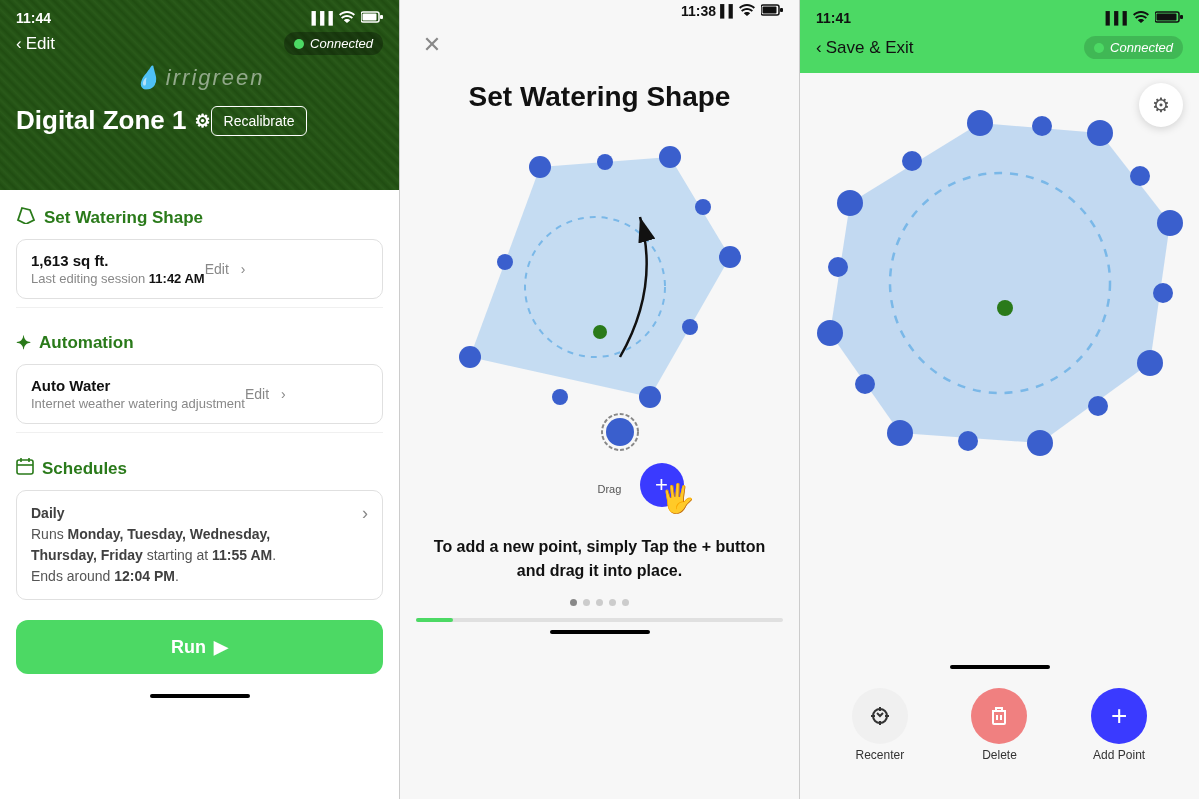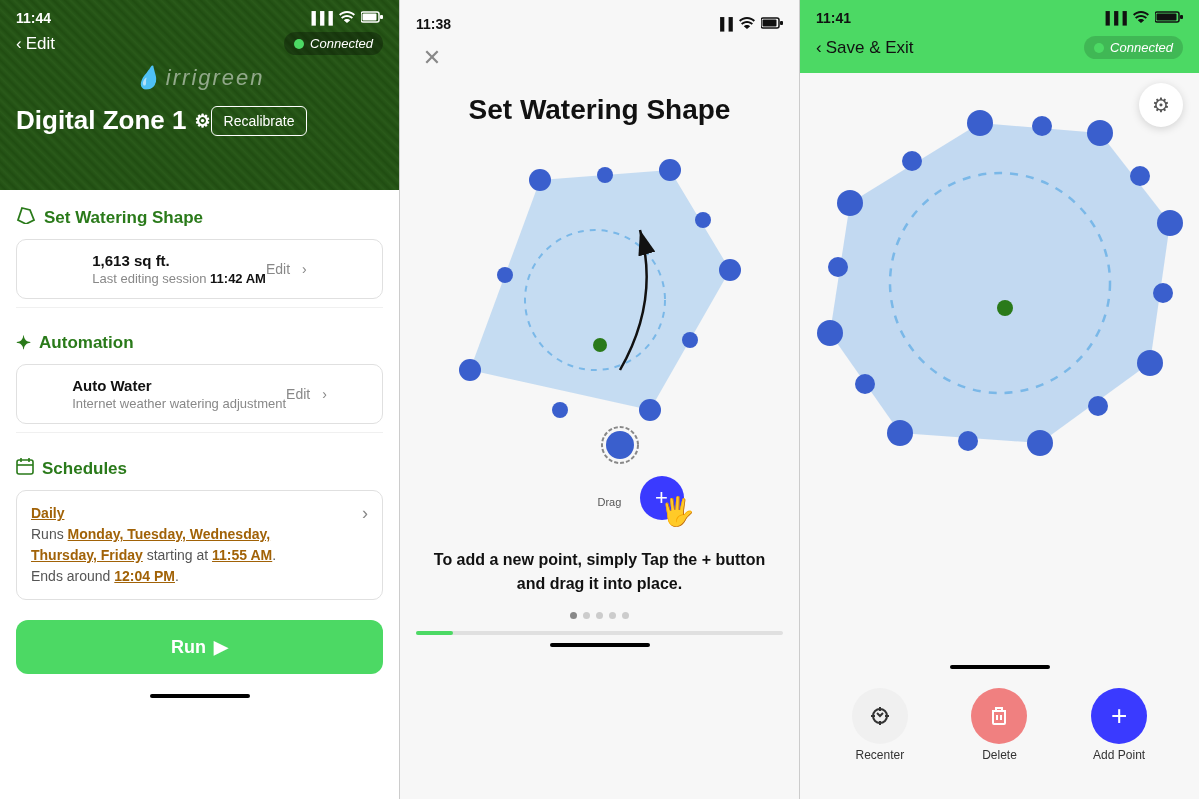--- a/index.html
+++ b/index.html
@@ -175,21 +175,21 @@
       font-size: 18px;
     }
 
     .card {
       background: #fff;
       border: 1px solid #e0e0e0;
       border-radius: 10px;
       padding: 12px 14px;
       display: flex;
       align-items: center;
-      justify-content: center;
+      justify-content: flex-start;
       margin-bottom: 4px;
     }
 
     .card-left {}
     .card-title { font-size: 15px; font-weight: 600; color: #111; }
     .card-subtitle { font-size: 13px; color: #888; margin-top: 2px; }
     .card-subtitle b { color: #111; }
 
     .edit-btn {
       color: #888;
@@ -207,21 +207,21 @@
       border: 1px solid #e0e0e0;
       border-radius: 10px;
       padding: 12px 14px;
       display: flex;
       align-items: flex-start;
       justify-content: space-between;
       margin-bottom: 4px;
     }
 
     .sched-text { font-size: 14px; color: #555; line-height: 1.5; }
-    .sched-text b { color: #a16207; text-decoration: underline; }
+    .sched-text b { color: #404040; }
 
     .run-btn {
       margin: 20px 16px;
       background: #4cd964;
       border: none;
       border-radius: 12px;
       color: #fff;
       font-size: 18px;
       font-weight: 600;
       padding: 16px;
@@ -243,23 +243,23 @@
 
     
     .panel2 {
       width: 400px;
       border-right: 1px solid #ccc;
       background: #f7f7f7;
     }
 
     .panel2-statusbar {
       display: flex;
-      justify-content: space-between;
-      align-items: center;
-      padding: 16px 16px 4px;
+      justify-content: flex-end;
+      align-items: center;
+      padding: 3px 16px 4px;
       font-size: 14px;
       font-weight: 600;
       color: #111;
     }
 
     .panel2-topbar {
       padding: 6px 16px 10px;
       display: flex;
       align-items: center;
     }

